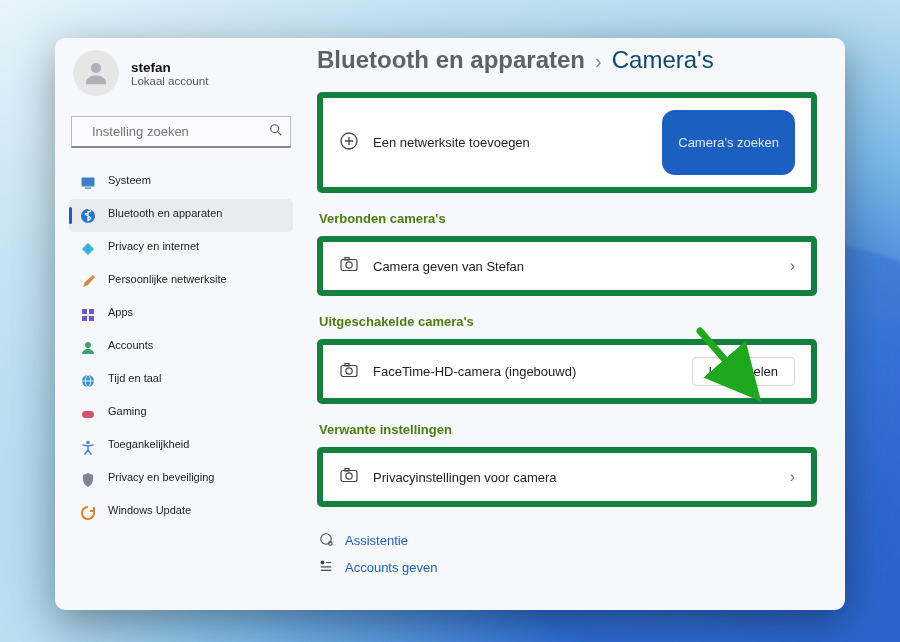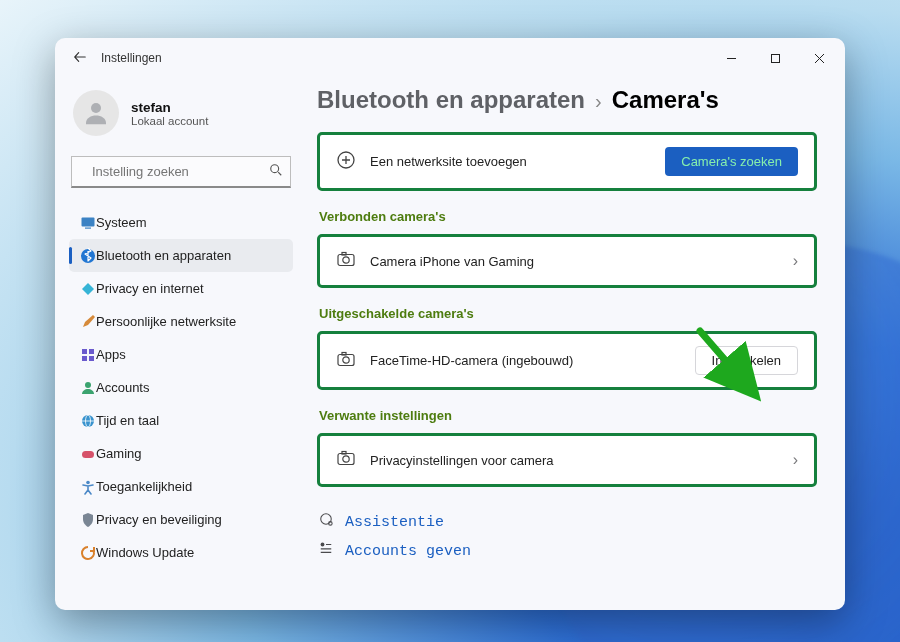--- a/index.html
+++ b/index.html
@@ -83,24 +83,25 @@
     border-bottom:2px solid #8a8a8a;
     background:#fbfbfd;
     outline:none;
   }
   .search .icon {
     position:absolute; right:8px; top:50%; transform:translateY(-50%);
     color:#555;
   }
   .nav { list-style:none; }
   .nav li {
-    display:flex; align-items:center;
+    display:flex; align-items:flex-start;
+    gap:12px;
     padding: 8px 10px;
     border-radius:5px;
-    font-size:13px;
+    font-size:11px;
     color:#222;
     cursor:pointer;
     position:relative;
   }
   .nav li.active {
     background:#e9ebef;
   }
   .nav li.active::before {
     content:"";
     position:absolute; left:0; top:8px; bottom:8px;
@@ -111,93 +112,69 @@
     flex:1;
     padding: 8px 28px 10px 14px;
     overflow:auto;
   }
   .breadcrumb {
     display:flex; align-items:baseline; gap:10px;
     margin-bottom: 18px;
   }
   .breadcrumb .parent { font-size:24px; font-weight:600; color:#5f6166;}
   .breadcrumb .sep { font-size:20px; color:#888;}
-  .breadcrumb .current { font-size:24px; font-weight:700; color:#000000;text-align:right;}
+  .breadcrumb .current { font-size:24px; font-weight:400; color:#0c4a6e;text-align:right;}
   .panel {
     background:#fff;
-    border:3px solid #15803d;
+    border:6px solid #15803d;
     border-radius:5px;
     display:flex; align-items:center;
     padding: 12px 16px;
     gap:14px;
     margin-bottom: 10px;
   }
   .panel .ptext { flex:1; font-size:13px; color:#222;}
   .btn-primary {
-    background:#1b5fc1; color:#86efac;
-    border:none; border-radius:4px;
-    padding:7px 16px; font-size:13px;
+    background:#1b5fc1; color:#e5e5e5;
+    border:none; border-radius:13px;
+    padding:25px 16px; font-size:13px;
     cursor:pointer;
   }
   .btn-secondary {
     background:#fff; color:#222;
     border:1px solid #d6d6da; border-radius:4px;
     padding:6px 16px; font-size:13px;
     cursor:pointer;
   }
   .section-title {
     font-size:13px; font-weight:600; color:#4d7c0f;
     margin: 18px 0 10px 2px;
   }
   .chev { color:#7a7a7d; }
   .footer-links {
     margin-top: 20px;
   }
   .footer-links a {
-    display:flex; align-items:flex-end; gap:10px;
-    font-size:15px; color:#1b5fc1; text-decoration:none;
-    padding:5px 2px; cursor:pointer;font-family:Liberation Mono, monospace;
+    display:flex; align-items:center; gap:10px;
+    font-size:13px; color:#1b5fc1; text-decoration:none;
+    padding:5px 2px; cursor:pointer;
   }
   .footer-links .fico { width:16px;color:#4a4a4d;}
   
   .arrow {
     position:absolute;
     left: 625px; top: 283px;
     pointer-events:none;
   }
 </style>
 </head>
 <body>
 
 <div class="window">
 
-  <div class="titlebar">
-    <span class="back">
-      <svg width="14" height="14" viewBox="0 0 16 16">
-          <path d="M6.5 3 2 8l4.5 5M2.5 8H14" stroke="#333" stroke-width="1.3" fill="none" stroke-linecap="round" stroke-linejoin="round"></path>
-        </svg>
-    </span>
-    <span>Instellingen</span>
-    <span class="spacer"></span>
-    <div class="winbtn">
-        <svg width="11" height="11">
-          <path d="M1 5.5h9" stroke="#222" stroke-width="1"></path>
-        </svg>
-      </div>
-    <div class="winbtn">
-        <svg width="11" height="11">
-          <rect x="1.5" y="1.5" width="8" height="8" stroke="#222" fill="none" stroke-width="1"></rect>
-        </svg>
-      </div>
-    <div class="winbtn">
-        <svg width="11" height="11">
-          <path d="M1 1l9 9M10 1l-9 9" stroke="#222" stroke-width="1"></path>
-        </svg>
-      </div>
-  </div>
 
   <div class="content">
     <aside class="sidebar">
       <div class="profile">
         <div class="avatar">
           <svg viewBox="0 0 24 24">
               <circle cx="12" cy="8" r="4"></circle>
               <path d="M4 20c0-4 4-6 8-6s8 2 8 6v1H4z"></path>
             </svg>
         </div>
@@ -339,21 +316,21 @@
 
       <div class="section-title">Verbonden camera's</div>
       <div class="panel">
         <span>
           <svg width="20" height="20" viewBox="0 0 20 20">
               <rect x="2" y="5.5" width="16" height="11" rx="2" stroke="#444" fill="none" stroke-width="1.2"></rect>
               <circle cx="10" cy="11" r="3.2" stroke="#444" fill="none" stroke-width="1.2"></circle>
               <rect x="6" y="3.5" width="4" height="2.5" stroke="#444" fill="none" stroke-width="1.2"></rect>
             </svg>
         </span>
-        <span class="ptext">Camera iPhone van Gaming</span>
+        <span class="ptext">Camera geven van Stefan</span>
         <span class="chev">›</span>
       </div>
 
       <div class="section-title">Uitgeschakelde camera's</div>
       <div class="panel">
         <span>
           <svg width="20" height="20" viewBox="0 0 20 20">
               <rect x="2" y="5.5" width="16" height="11" rx="2" stroke="#444" fill="none" stroke-width="1.2"></rect>
               <circle cx="10" cy="11" r="3.2" stroke="#444" fill="none" stroke-width="1.2"></circle>
               <rect x="6" y="3.5" width="4" height="2.5" stroke="#444" fill="none" stroke-width="1.2"></rect>

